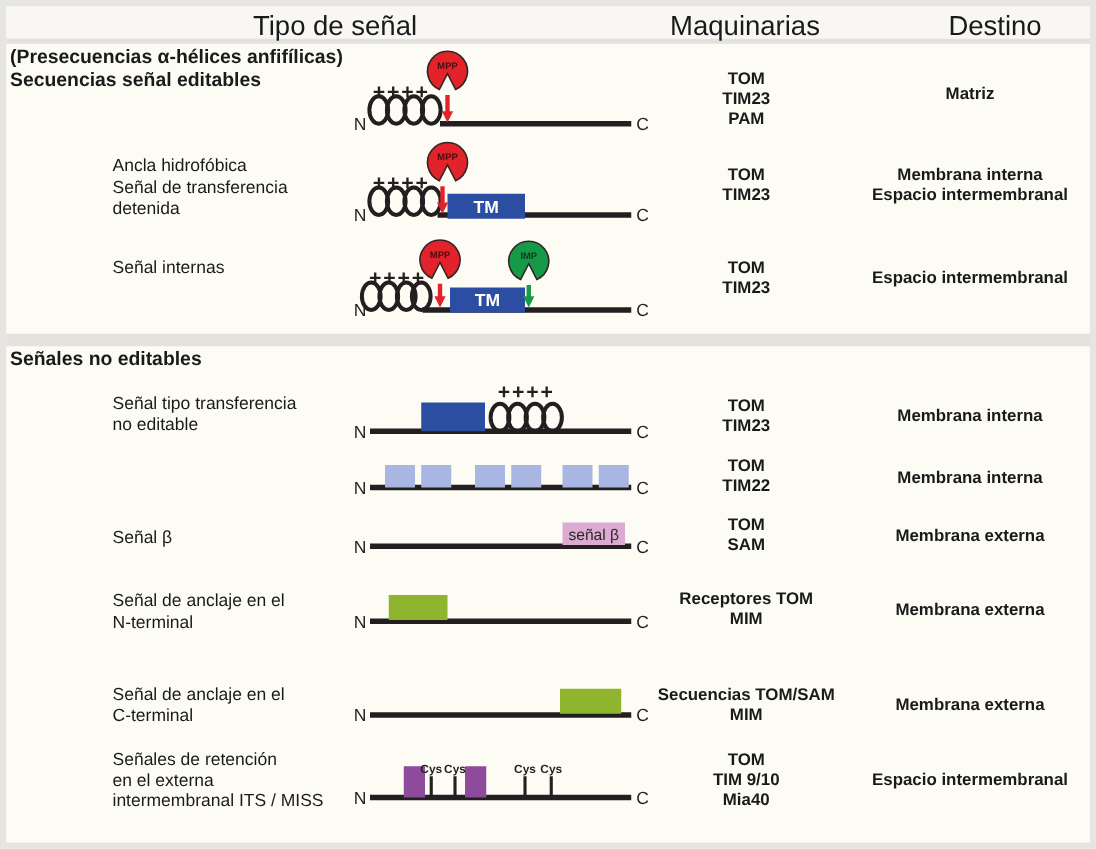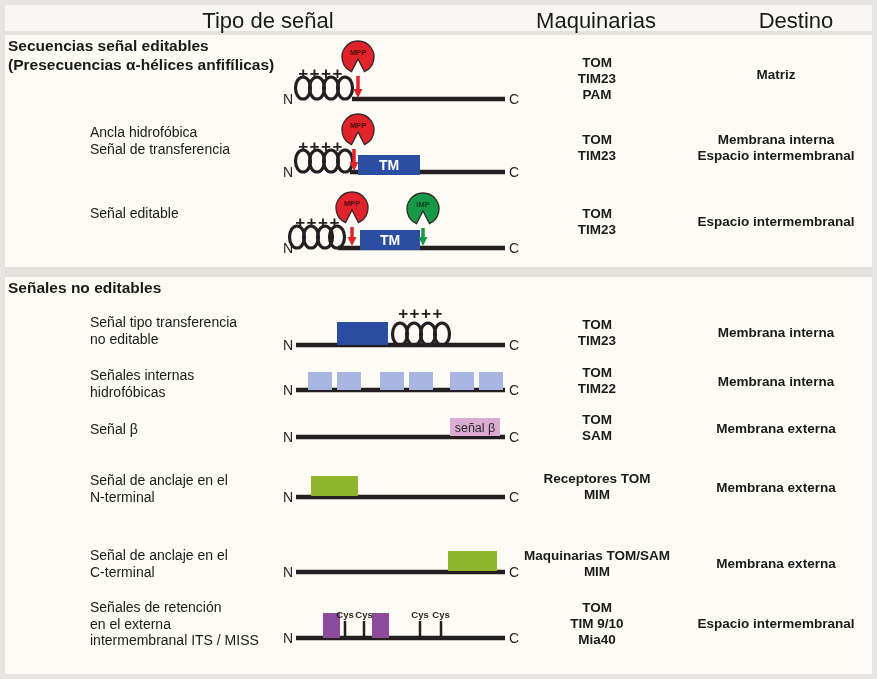--- a/index.html
+++ b/index.html
@@ -35,22 +35,22 @@
 <div id="fig">
   <div id="headband" class="band"></div>
   <div id="divider" class="band"></div>
   <div id="frame"></div>
 
   <div class="hdr" style="left:268px">Tipo de señal</div>
   <div class="hdr" style="left:596px">Maquinarias</div>
   <div class="hdr" style="left:796px">Destino</div>
 
   <div class="sect" style="top:36px">
+    <div>(Presecuencias α-hélices anfifílicas)</div>
     <div>Secuencias señal editables</div>
-    <div>(Presecuencias α-hélices anfifílicas)</div>
   </div>
 
   <svg class="dia" style="top:36px" width="250" height="74" viewBox="0 0 250 74">
     <line class="bb" x1="74" y1="63" x2="227" y2="63"></line>
     <g class="coil">
       <ellipse cx="25" cy="52" rx="7.5" ry="11"></ellipse>
         <ellipse cx="39" cy="52" rx="7.5" ry="11"></ellipse>
       <ellipse cx="53" cy="52" rx="7.5" ry="11"></ellipse>
         <ellipse cx="67" cy="52" rx="7.5" ry="11"></ellipse>
     </g>
@@ -71,20 +71,21 @@
     <div>TIM23</div>
     <div>PAM</div>
   </div>
   <div class="cell dst" style="top:67px">
     <div>Matriz</div>
   </div>
 
   <div class="lbl" style="top:124px">
     <div>Ancla hidrofóbica</div>
     <div>Señal de transferencia</div>
+    <div>detenida</div>
   </div>
   <svg class="dia" style="top:108px" width="250" height="76" viewBox="0 0 250 76">
     <line class="bb" x1="72" y1="64" x2="227" y2="64"></line>
     <g class="coil">
       <ellipse cx="25" cy="53" rx="7.5" ry="11"></ellipse>
         <ellipse cx="39" cy="53" rx="7.5" ry="11"></ellipse>
       <ellipse cx="53" cy="53" rx="7.5" ry="11"></ellipse>
         <ellipse cx="67" cy="53" rx="7.5" ry="11"></ellipse>
     </g>
     <text class="plus" x="43" y="44">++++</text>
@@ -104,21 +105,21 @@
   <div class="cell maq" style="top:132px">
     <div>TOM</div>
     <div>TIM23</div>
   </div>
   <div class="cell dst" style="top:132px">
     <div>Membrana interna</div>
     <div>Espacio intermembranal</div>
   </div>
 
   <div class="lbl" style="top:205px">
-    <div>Señal editable</div>
+    <div>Señal internas</div>
   </div>
   <svg class="dia" style="top:190px" width="250" height="72" viewBox="0 0 250 72">
     <line class="bb" x1="60" y1="58" x2="227" y2="58"></line>
     <g class="coil">
       <ellipse cx="19" cy="47" rx="7.5" ry="11"></ellipse>
         <ellipse cx="33" cy="47" rx="7.5" ry="11"></ellipse>
       <ellipse cx="47" cy="47" rx="7.5" ry="11"></ellipse>
         <ellipse cx="59" cy="47" rx="7.5" ry="11"></ellipse>
     </g>
     <text class="plus" x="40" y="38">++++</text>
@@ -173,24 +174,20 @@
     <text class="nc" x="231" y="50">C</text>
   </svg>
   <div class="cell maq" style="top:317px">
     <div>TOM</div>
     <div>TIM23</div>
   </div>
   <div class="cell dst" style="top:325px">
     <div>Membrana interna</div>
   </div>
 
-  <div class="lbl" style="top:367px">
-    <div>Señales internas</div>
-    <div>hidrofóbicas</div>
-  </div>
   <svg class="dia" style="top:362px" width="250" height="40" viewBox="0 0 250 40">
     <line class="bb" x1="18" y1="28" x2="227" y2="28"></line>
     <g>
       <rect x="30" y="10" width="24" height="18" fill="#a9b5e2"></rect>
       <rect x="59" y="10" width="24" height="18" fill="#a9b5e2"></rect>
       <rect x="102" y="10" width="24" height="18" fill="#a9b5e2"></rect>
       <rect x="131" y="10" width="24" height="18" fill="#a9b5e2"></rect>
       <rect x="172" y="10" width="24" height="18" fill="#a9b5e2"></rect>
       <rect x="201" y="10" width="24" height="18" fill="#a9b5e2"></rect>
     </g>
@@ -245,21 +242,21 @@
     <div>Señal de anclaje en el</div>
     <div>C-terminal</div>
   </div>
   <svg class="dia" style="top:543px" width="250" height="40" viewBox="0 0 250 40">
     <line class="bb" x1="18" y1="29" x2="227" y2="29"></line>
     <rect x="170" y="8" width="49" height="20" fill="#8fb42d"></rect>
     <text class="nc" x="5" y="34">N</text>
     <text class="nc" x="231" y="34">C</text>
   </svg>
   <div class="cell maq" style="top:548px">
-    <div>Maquinarias TOM/SAM</div>
+    <div>Secuencias TOM/SAM</div>
     <div>MIM</div>
   </div>
   <div class="cell dst" style="top:556px">
     <div>Membrana externa</div>
   </div>
 
   <div class="lbl" style="top:599px;line-height:16.5px">
     <div>Señales de retención</div>
     <div>en el externa</div>
     <div>intermembranal ITS / MISS</div>

